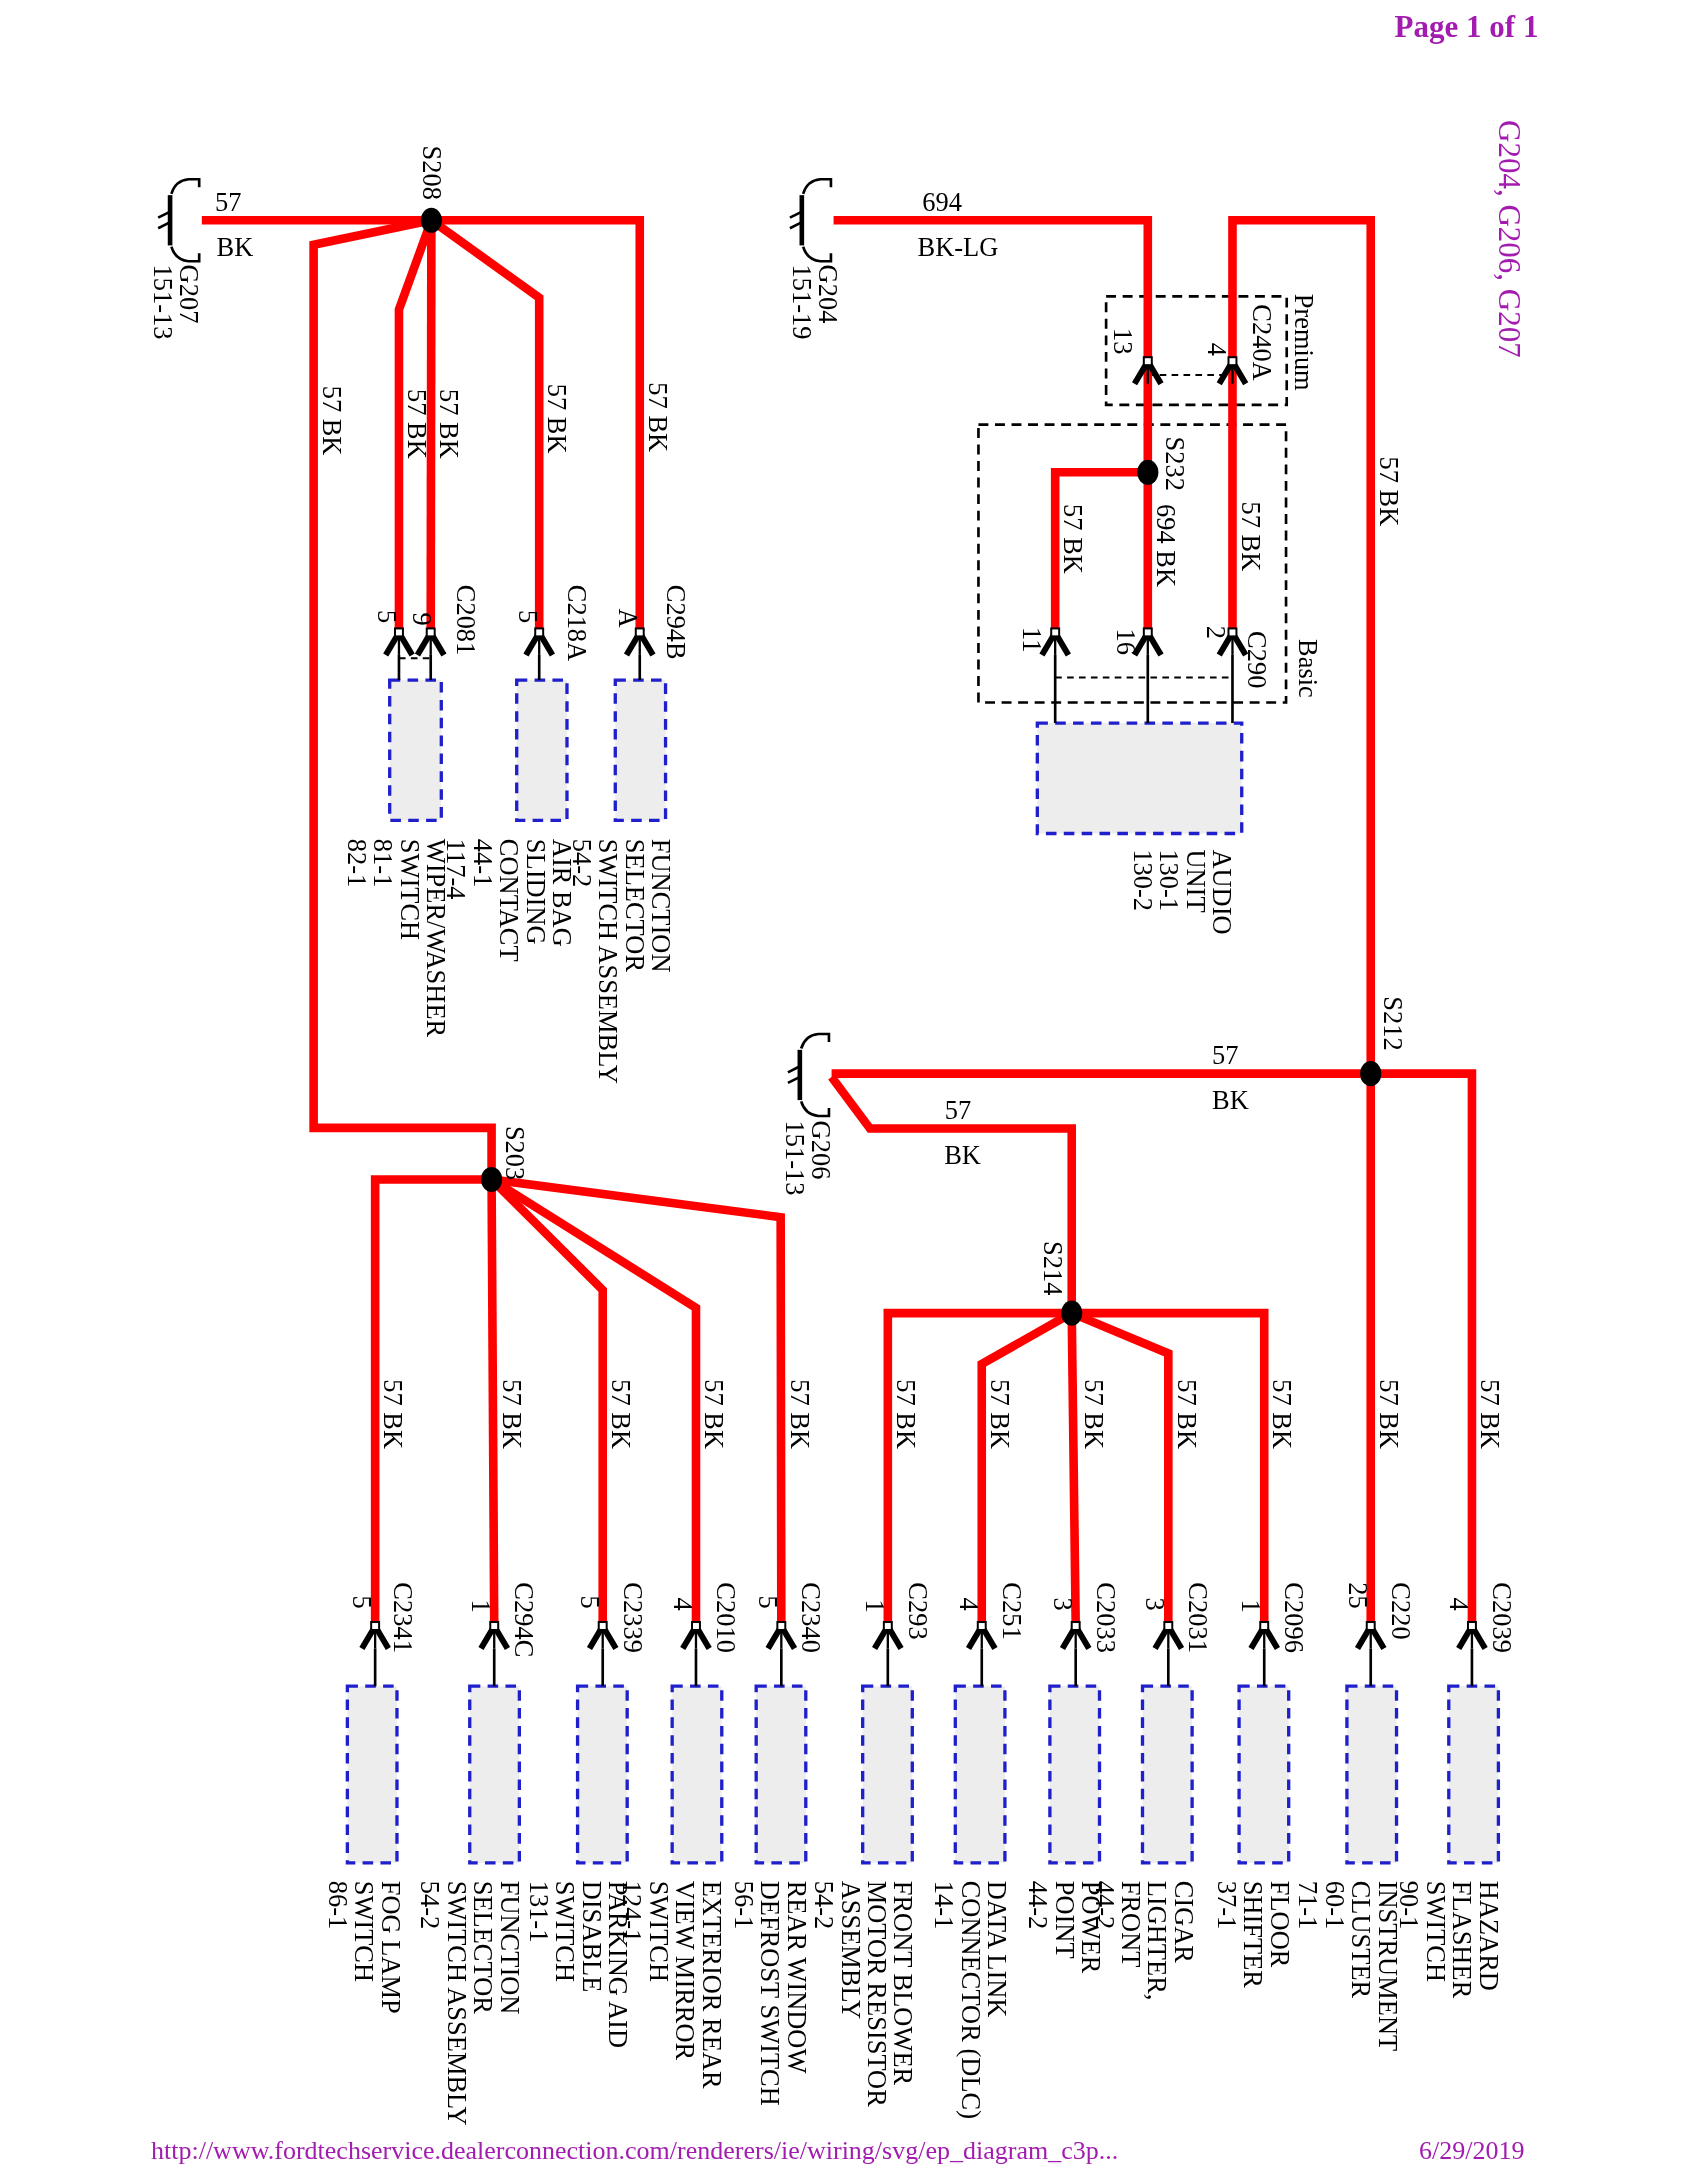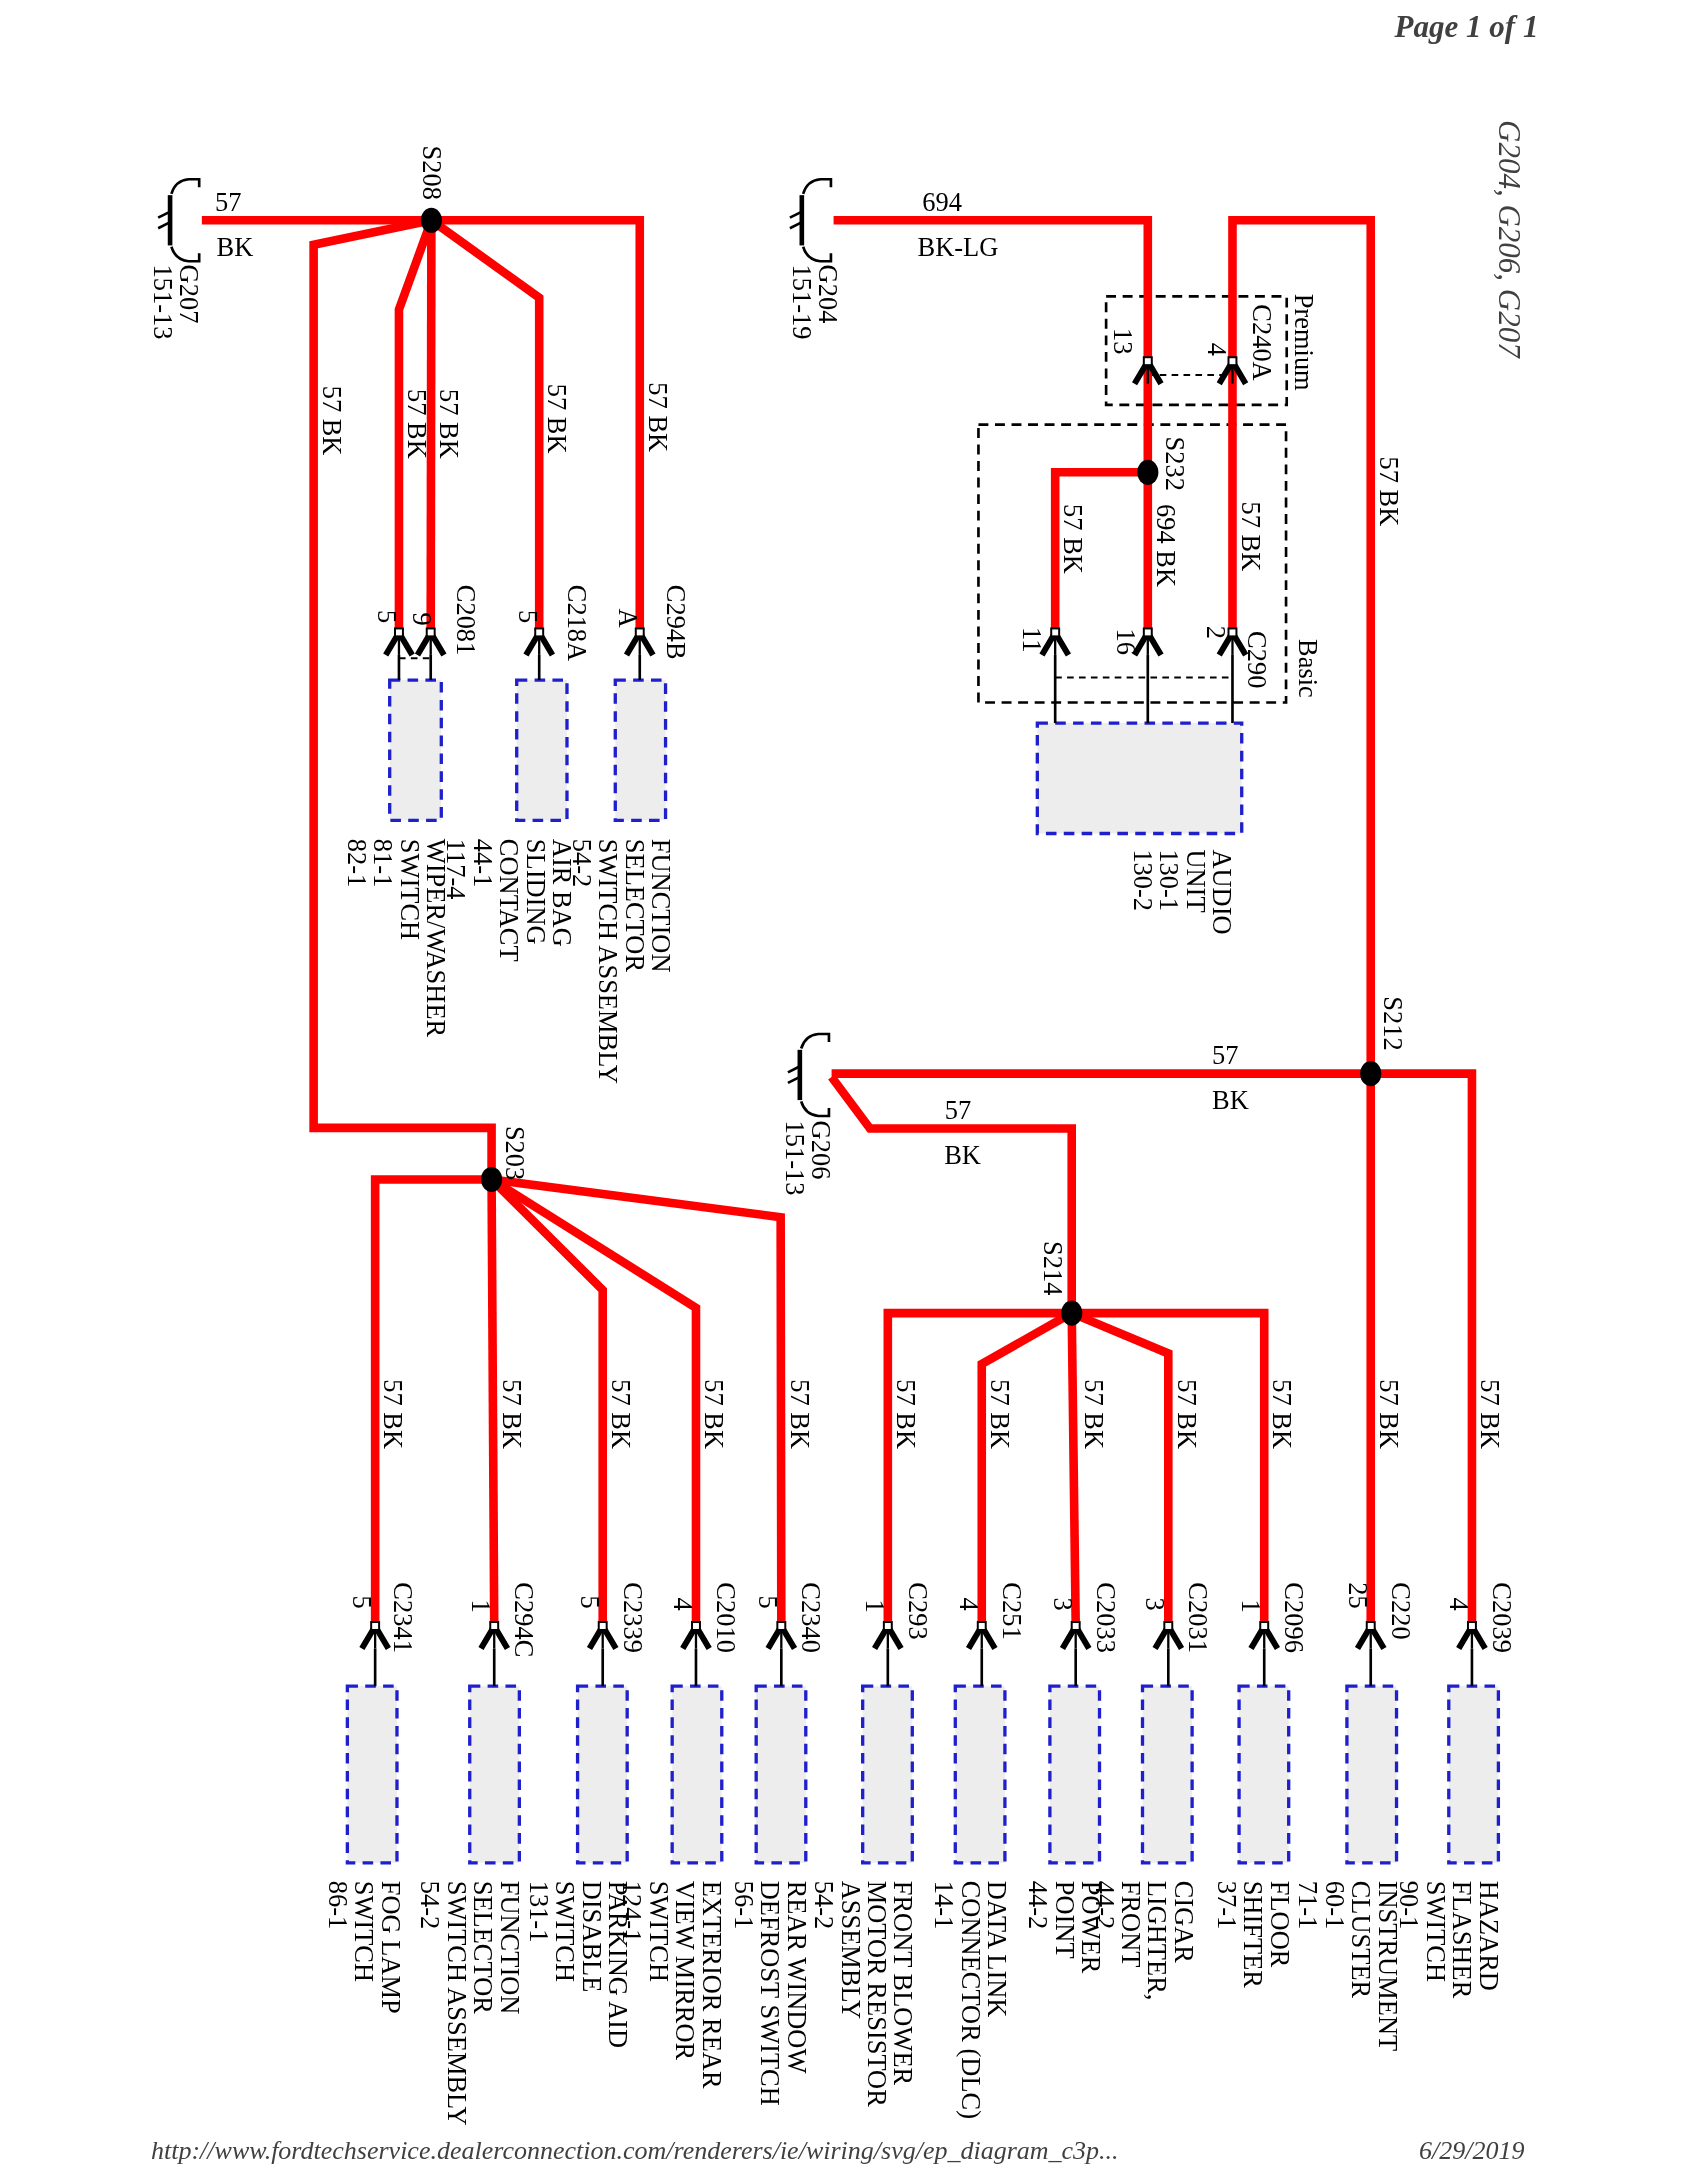--- a/index.html
+++ b/index.html
@@ -1,19 +1,19 @@
 <!DOCTYPE html>
 <html style="font-size:10.6px"><head>
 <meta charset="utf-8">
 <style>
   html,body{margin:0;padding:0;background:#888;}
   .page{position:relative;width:1687px;height:2183px;background:#ffffff;overflow:hidden;
         font-family:"Liberation Serif","DejaVu Serif",serif;}
   .page svg{position:absolute;left:0;top:0;}
-  .htext{position:absolute;color:#404040;white-space:nowrap;font-style:italic;}
+  .htext{position:absolute;color:#a21caf;white-space:nowrap;}
   .page-label{left:1384px;top:9.3px;width:165px;text-align:center;font-size:31px;font-weight:bold;}
   .diagram-title{left:1491px;top:120px;font-size:31px;writing-mode:vertical-rl;}
   .footer{top:2136px;font-size:26px;}
   .footer-url{left:151px;}
   .footer-date{left:1419px;}
 </style>
 </head>
 <body>
 
 <div class="page">

